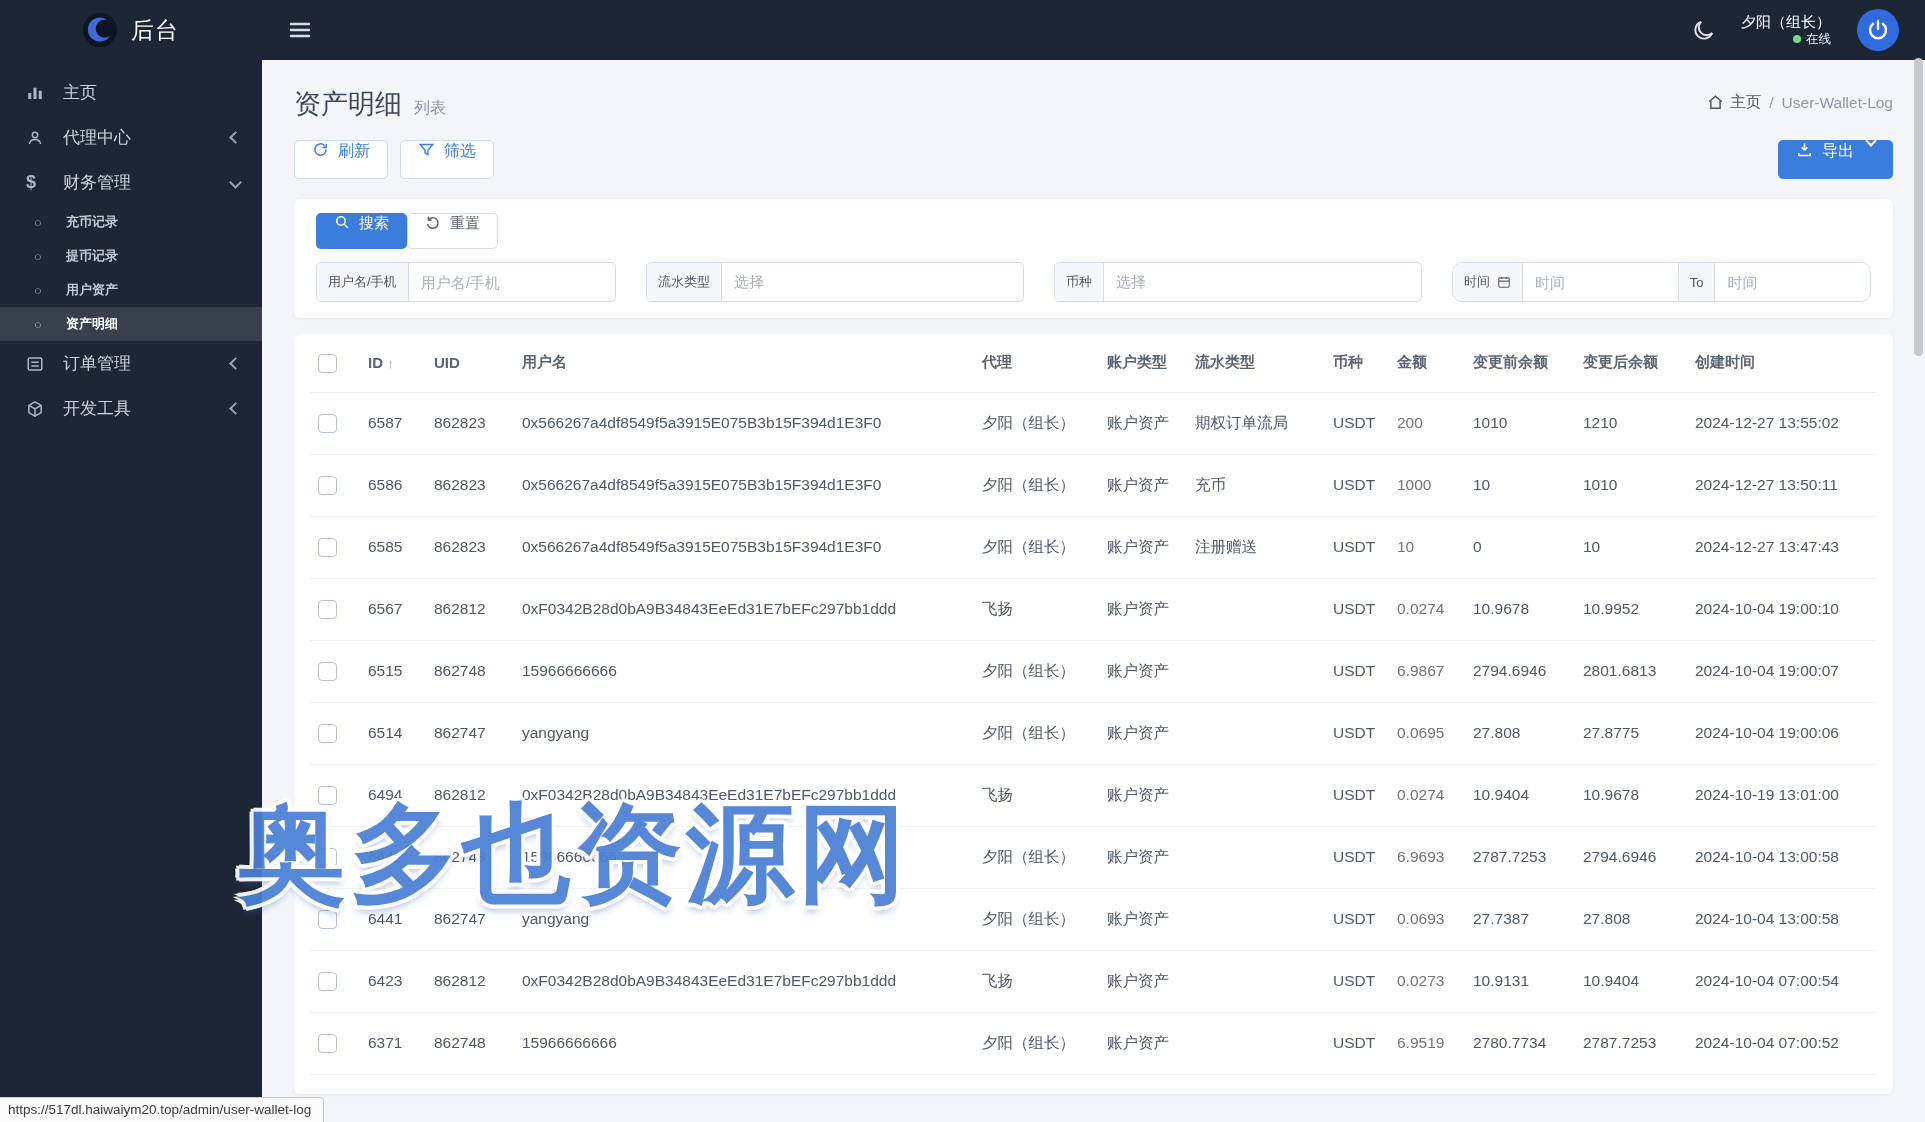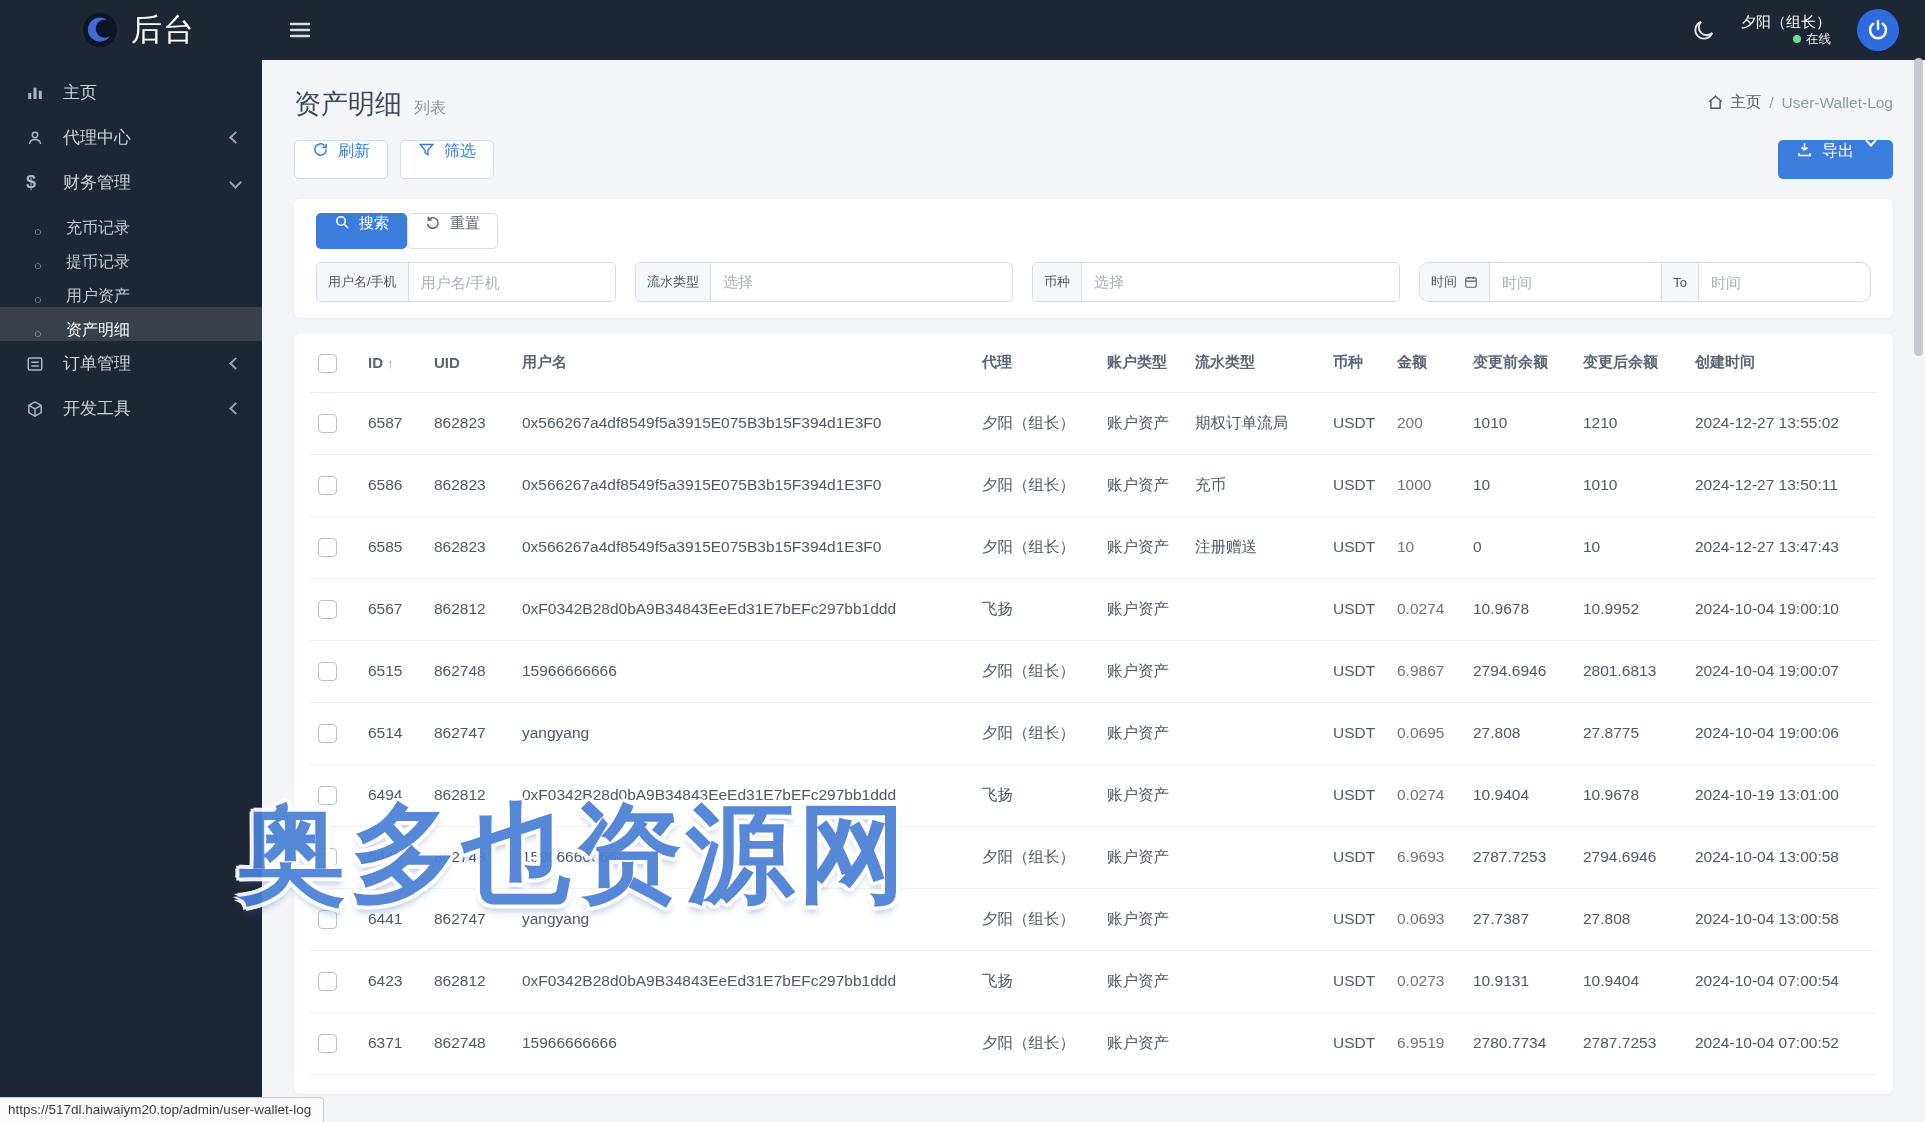--- a/index.html
+++ b/index.html
@@ -5,42 +5,42 @@
   * { margin:0; padding:0; box-sizing:border-box; }
   html,body { width:1925px; height:1122px; overflow:hidden; }
   body {
     font-family:"Liberation Sans","DejaVu Sans",sans-serif;
     background:#f3f5f9; color:#4e5866; position:relative;
   }
   
   .topbar { position:absolute; top:0; left:0; right:0; height:60px; background:#1d2634;
     display:flex; align-items:center; z-index:20; }
   .brand { width:262px; display:flex; align-items:center; gap:13px; padding-left:82px; flex:0 0 262px; }
-  .brand-title { color:#fff; font-size:31px; letter-spacing:1px; }
+  .brand-title { color:#fff; font-size:23px; letter-spacing:1px; }
   .topbar-main { flex:1; display:flex; align-items:center; padding:0 26px; }
   .hamburger { background:none; border:none; color:#d7dce3; cursor:pointer; display:flex; }
   .topbar-right { margin-left:auto; display:flex; align-items:center; gap:26px; }
   .moon-btn { background:none; border:none; color:#e4e7ec; cursor:pointer; display:flex; }
   .user-info { text-align:right; line-height:1.25; }
   .user-name { color:#ffffff; font-size:15px; }
   .user-status { color:#eef2f5; font-size:12.5px; display:flex; align-items:center; justify-content:flex-end; gap:5px; }
   .online-dot { width:8px; height:8px; border-radius:50%; background:#6fdc8c; display:inline-block; }
   .avatar { width:42px; height:42px; border-radius:50%; background:#2f6bdf; display:flex;
     align-items:center; justify-content:center; cursor:pointer; }
   
   .sidebar { position:absolute; top:60px; left:0; bottom:0; width:262px; background:#1d2634;
     padding-top:10px; z-index:15; }
   .menu-item { display:flex; align-items:center; height:45px; padding:0 22px 0 26px;
     color:#cfd5dd; font-size:17px; cursor:pointer; }
   .mi-icon { width:24px; margin-right:13px; display:flex; align-items:center; color:#aeb6c1; }
   .mi-icon.dollar::before { content:"$"; font-size:18px; font-weight:bold; }
   .chev { width:9px; height:9px; margin-left:auto; border-left:2px solid #9aa3af; border-bottom:2px solid #9aa3af; transform:rotate(45deg); }
   .chev.down { border-left:none; border-top:none; border-right:2px solid #9aa3af; border-bottom:2px solid #9aa3af; }
-  .submenu-item { display:flex; align-items:flex-end; height:34px; padding-left:34px;
-    color:#c2c9d1; font-size:16px; cursor:pointer; }
+  .submenu-item { display:flex; align-items:center; height:34px; padding-left:34px;
+    color:#c2c9d1; font-size:13px; cursor:pointer;font-weight:bold; }
   .submenu-item.active { background:rgba(255,255,255,.12); color:#ffffff; }
   .sub-icon { width:22px; margin-right:10px; color:#aeb6c1; font-size:13px; }
   .sub-icon::before { content:"○"; }
   
   .main { position:absolute; top:60px; left:262px; right:0; bottom:0; padding:26px 32px 0; }
   .page-header { display:flex; align-items:flex-start; justify-content:space-between; }
   .title-wrap { display:flex; align-items:baseline; gap:12px; }
   .page-title { font-size:27px; font-weight:500; color:#3f4a58; }
   .page-subtitle { font-size:16px; color:#8a94a3; }
   .breadcrumb { display:flex; align-items:center; gap:8px; font-size:15.5px; color:#4b5563; margin-top:6px; }
@@ -56,21 +56,21 @@
   .btn-primary { background:#3b7ddd; color:#fff; }
   .btn-light { border-color:#d9dee5; color:#5a6372; }
   .btn .caret { width:8px; height:8px; border-right:2px solid #fff; border-bottom:2px solid #fff;
     transform:rotate(45deg); margin-top:-4px; margin-left:4px; }
   .export-btn { margin-left:auto; }
   
   .card { background:#fff; border-radius:6px; box-shadow:0 1px 3px rgba(20,30,50,.06); }
   .search-card { margin-top:20px; padding:14px 22px 16px; }
   .search-actions { display:flex; }
   .search-actions .btn { height:36px; font-size:15px; }
-  .filter-row { display:flex; gap:19px; margin-top:13px; }
+  .filter-row { display:flex; gap:30px; margin-top:13px; }
   .igroup { display:flex; align-items:stretch; height:40px; border:1px solid #d7dde6;
     border-radius:5px; background:#fff; overflow:hidden; }
   .ilabel { display:flex; align-items:center; gap:7px; padding:0 11px; background:#f5f7fa;
     border-right:1px solid #d7dde6; font-size:13px; color:#4b5563; white-space:nowrap; }
   .ilabel.mid { border-left:1px solid #d7dde6; }
   .igroup input { border:none; outline:none; padding:0 12px; font-size:15px; flex:1;
     min-width:0; color:#4e5866; font-family:inherit; background:transparent; }
   .igroup input::placeholder { color:#a8b1bd; }
   .iselect { flex:1; display:flex; align-items:center; padding:0 12px; color:#a8b1bd;
     font-size:15px; cursor:pointer; }

